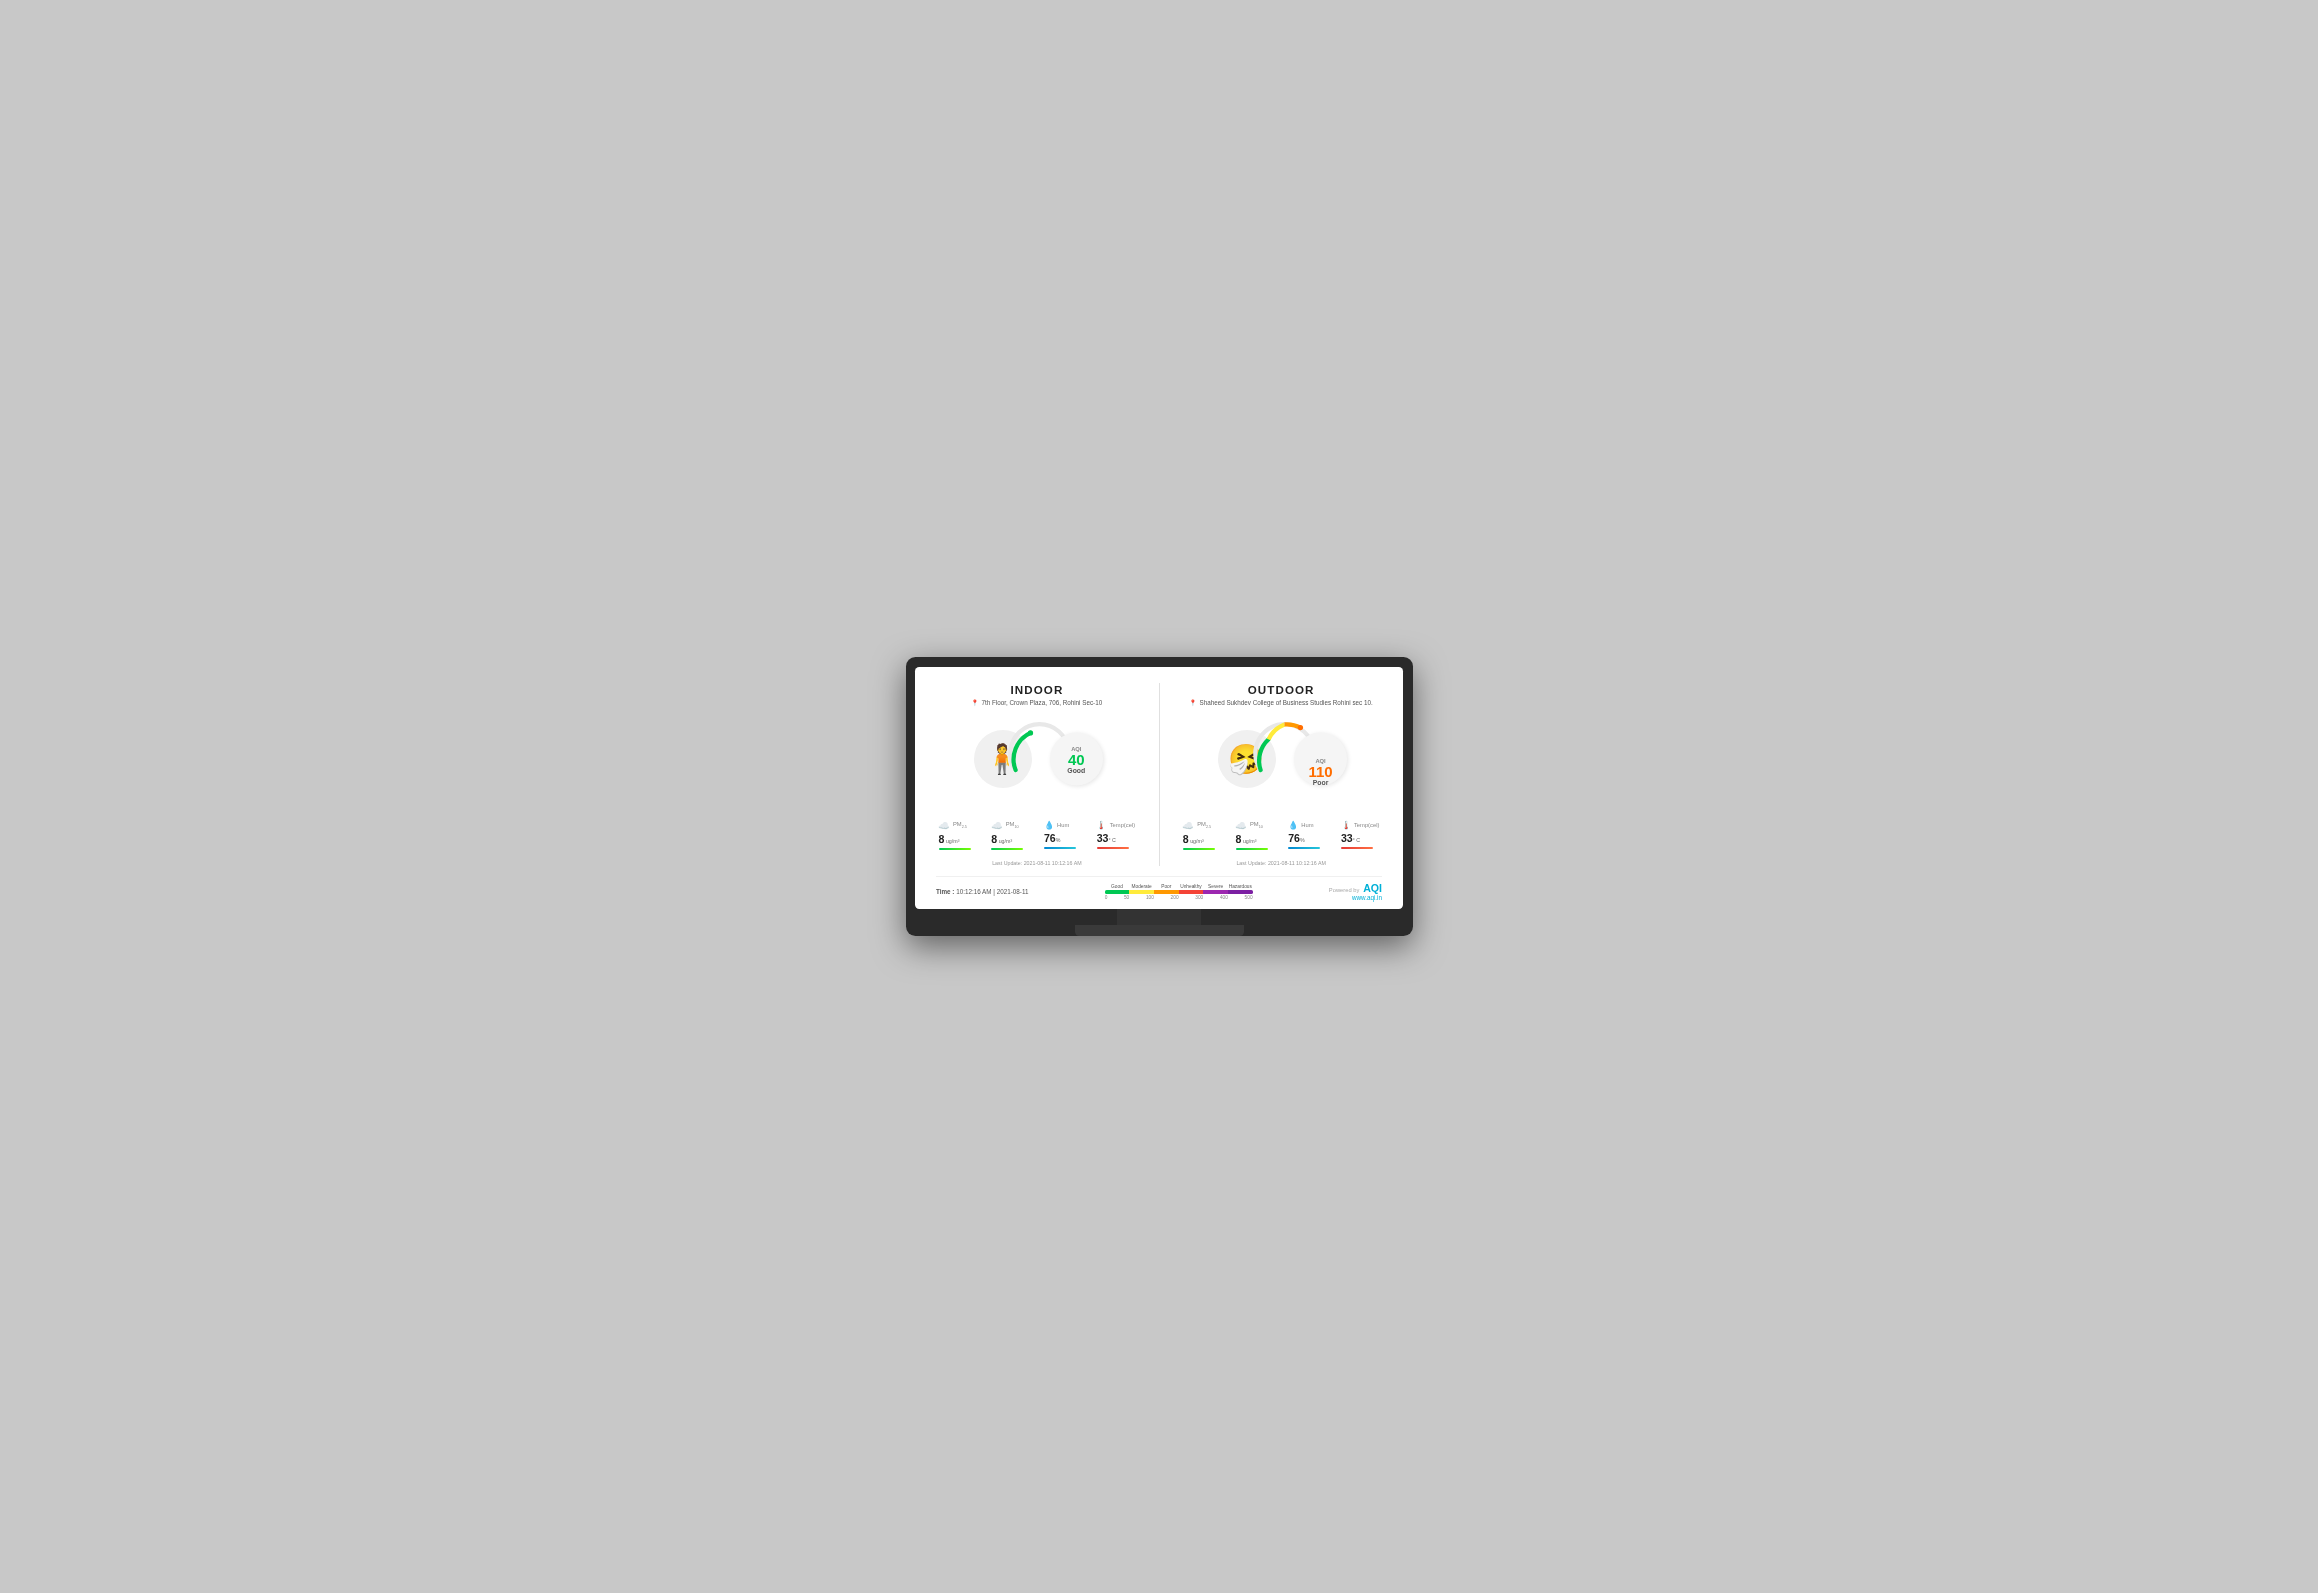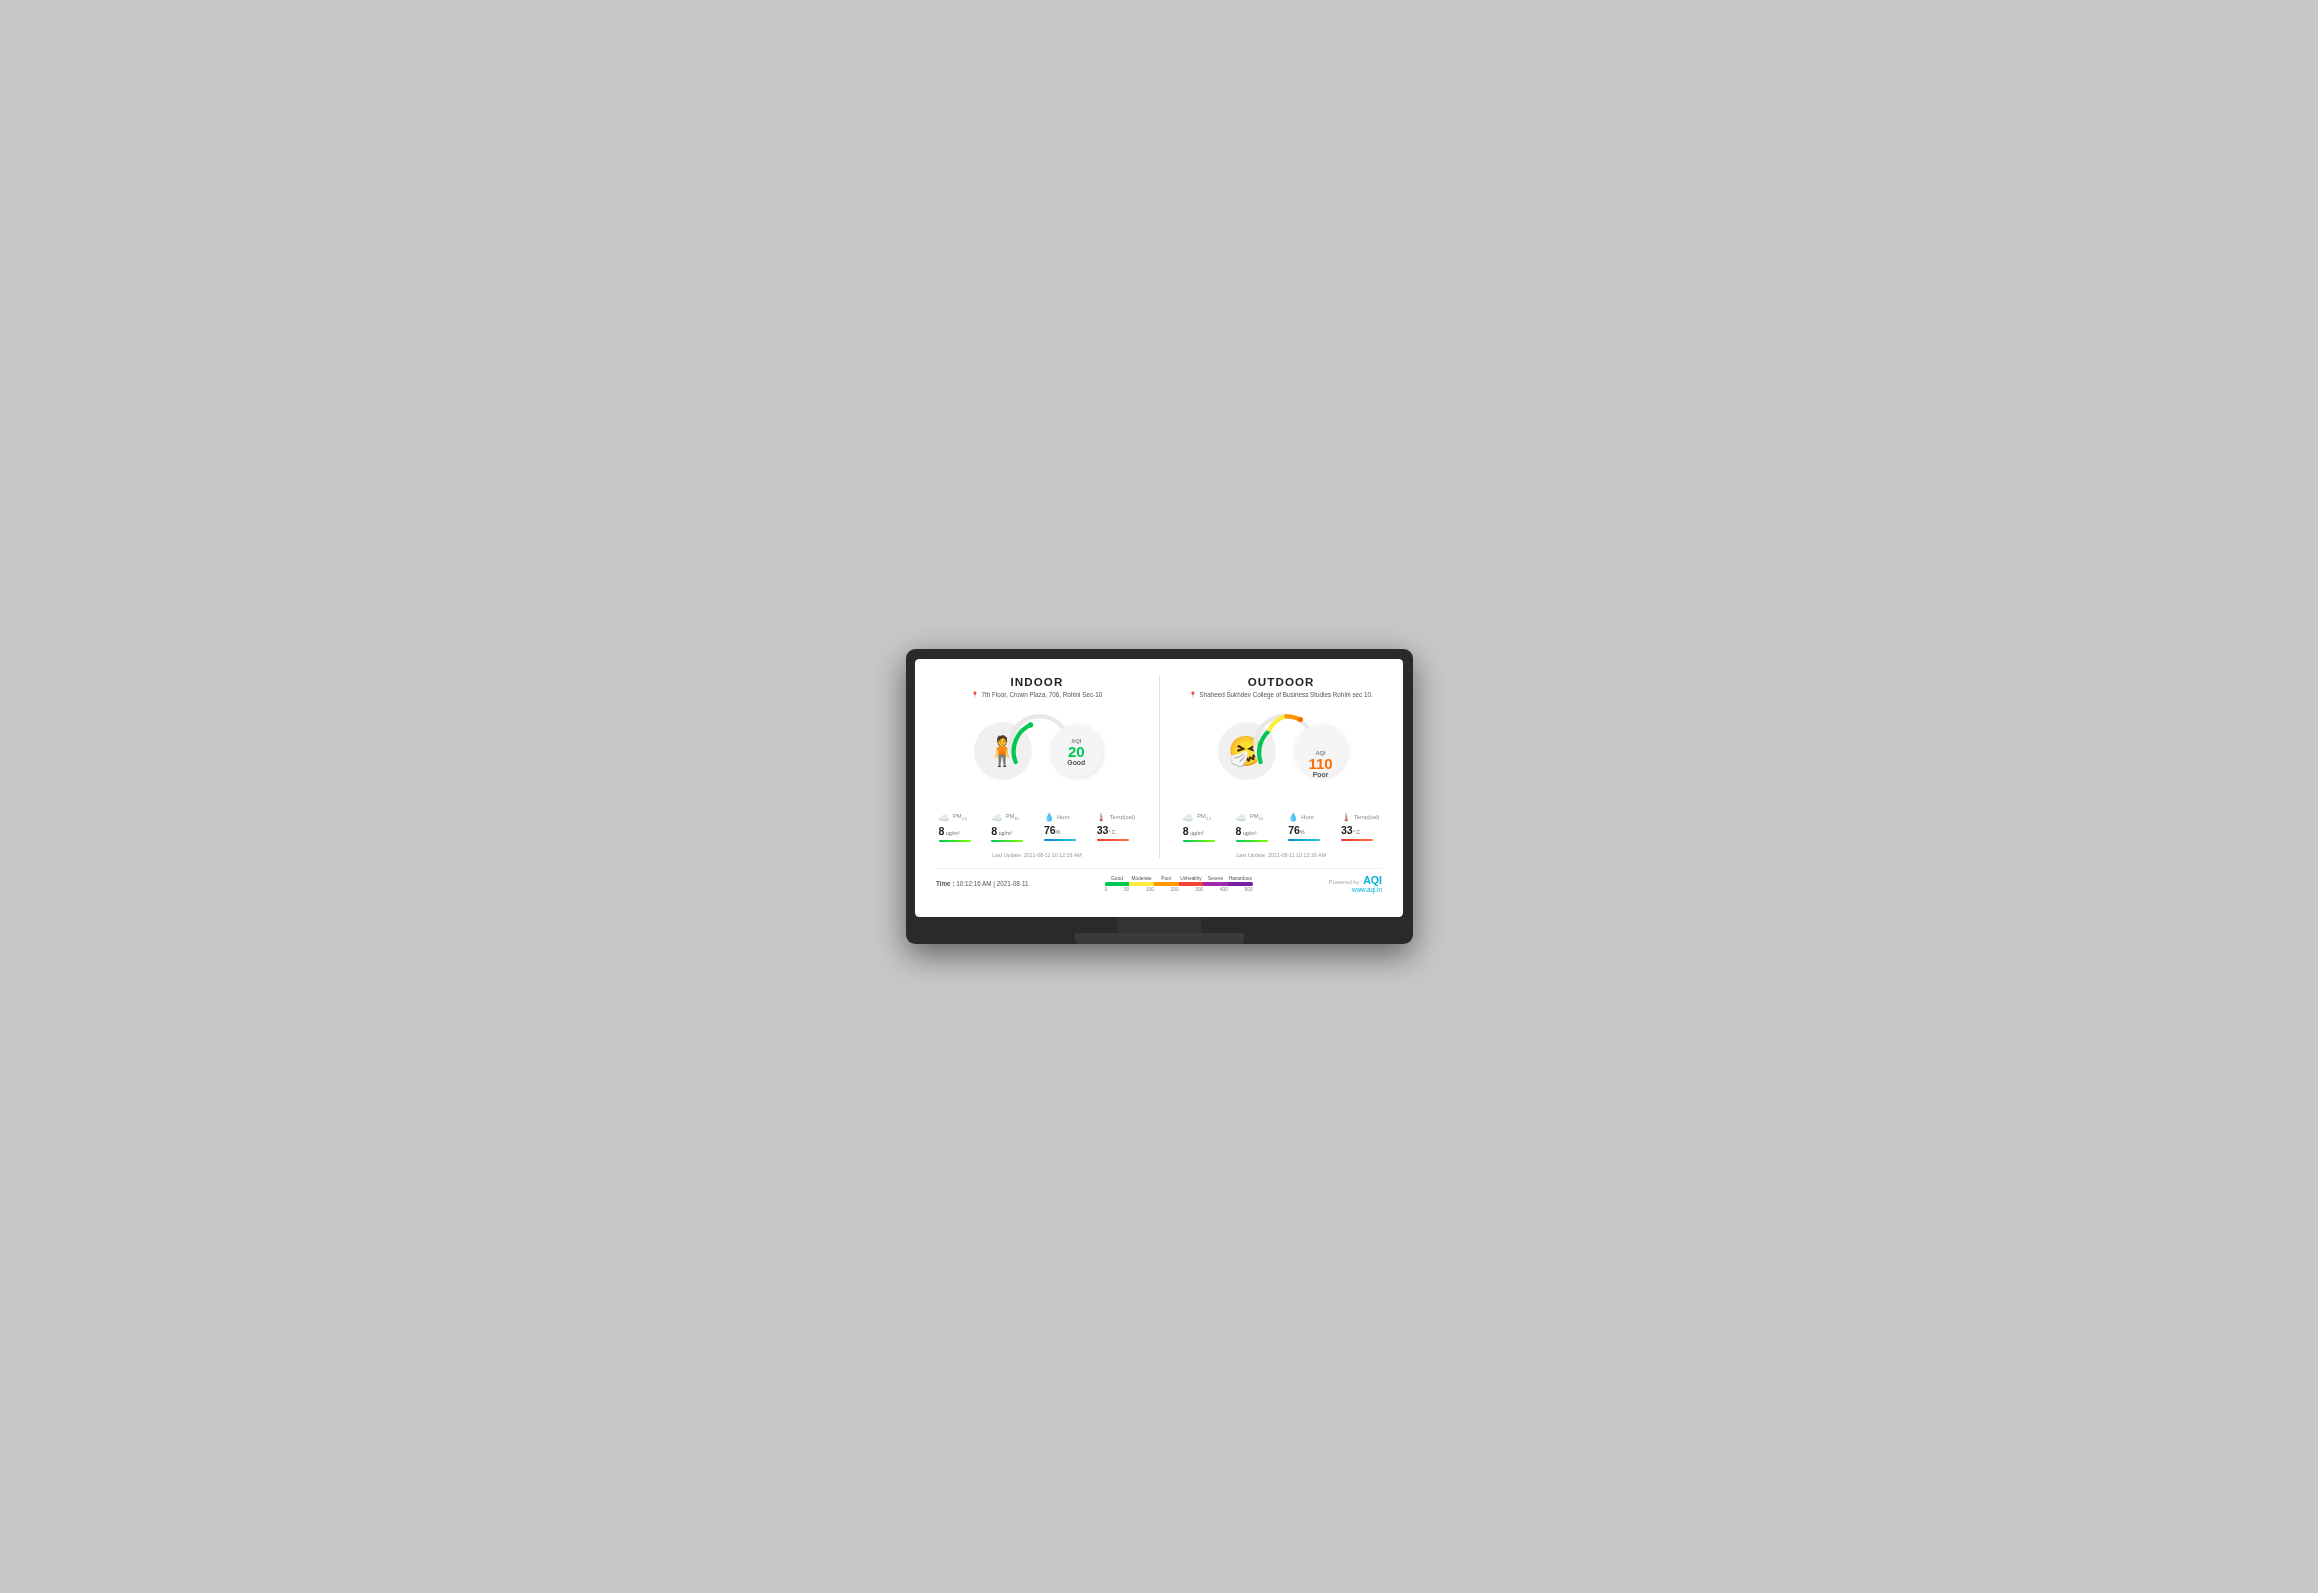--- a/index.html
+++ b/index.html
@@ -18,21 +18,21 @@
       background: #2a2a2a;
       border-radius: 9.5px;
       padding: 9.5px 9.5px 0 9.5px;
       box-shadow: 0 10.6px 32px rgba(0,0,0,0.5);
     }
 
     .tv-screen {
       background: #fff;
       border-radius: 4.2px;
       overflow: hidden;
-      padding: 16px 21px 24px 21px;
+      padding: 16px 21px 8px 21px;
     }
 
     .tv-stand-neck {
       width: 84px;
       height: 16px;
       background: #333;
       margin: 0 auto;
     }
 
     .tv-stand-base {
@@ -317,21 +317,21 @@
                 <path d="M 20 100 A 55 55 0 1 1 110 100" fill="none" stroke="#e8e8e8" stroke-width="8" stroke-linecap="round"></path>
 
                 <path d="M 20 100 A 55 55 0 0 1 48 30" fill="none" stroke="#00c853" stroke-width="8" stroke-linecap="round"></path>
 
                 <circle cx="48" cy="30" r="5" fill="#00c853"></circle>
               </svg>
             </div>
 
             <div class="aqi-bubble" style="position:absolute;right:2.6px;top:50%;transform:translateY(-50%);">
               <span class="aqi-label">AQI</span>
-              <span class="aqi-value aqi-good">20</span>
+              <span class="aqi-value aqi-good">40</span>
               <span class="aqi-status">Good</span>
             </div>
           </div>
 
           <div class="metrics-row">
             <div class="metric-item">
               <div class="metric-icon-label">
                 <span style="color:#bbb;font-size:9.5px;">☁️</span>
                 <span style="font-size:5.8px;color:#888;">PM<sub>2.5</sub></span>
               </div>

